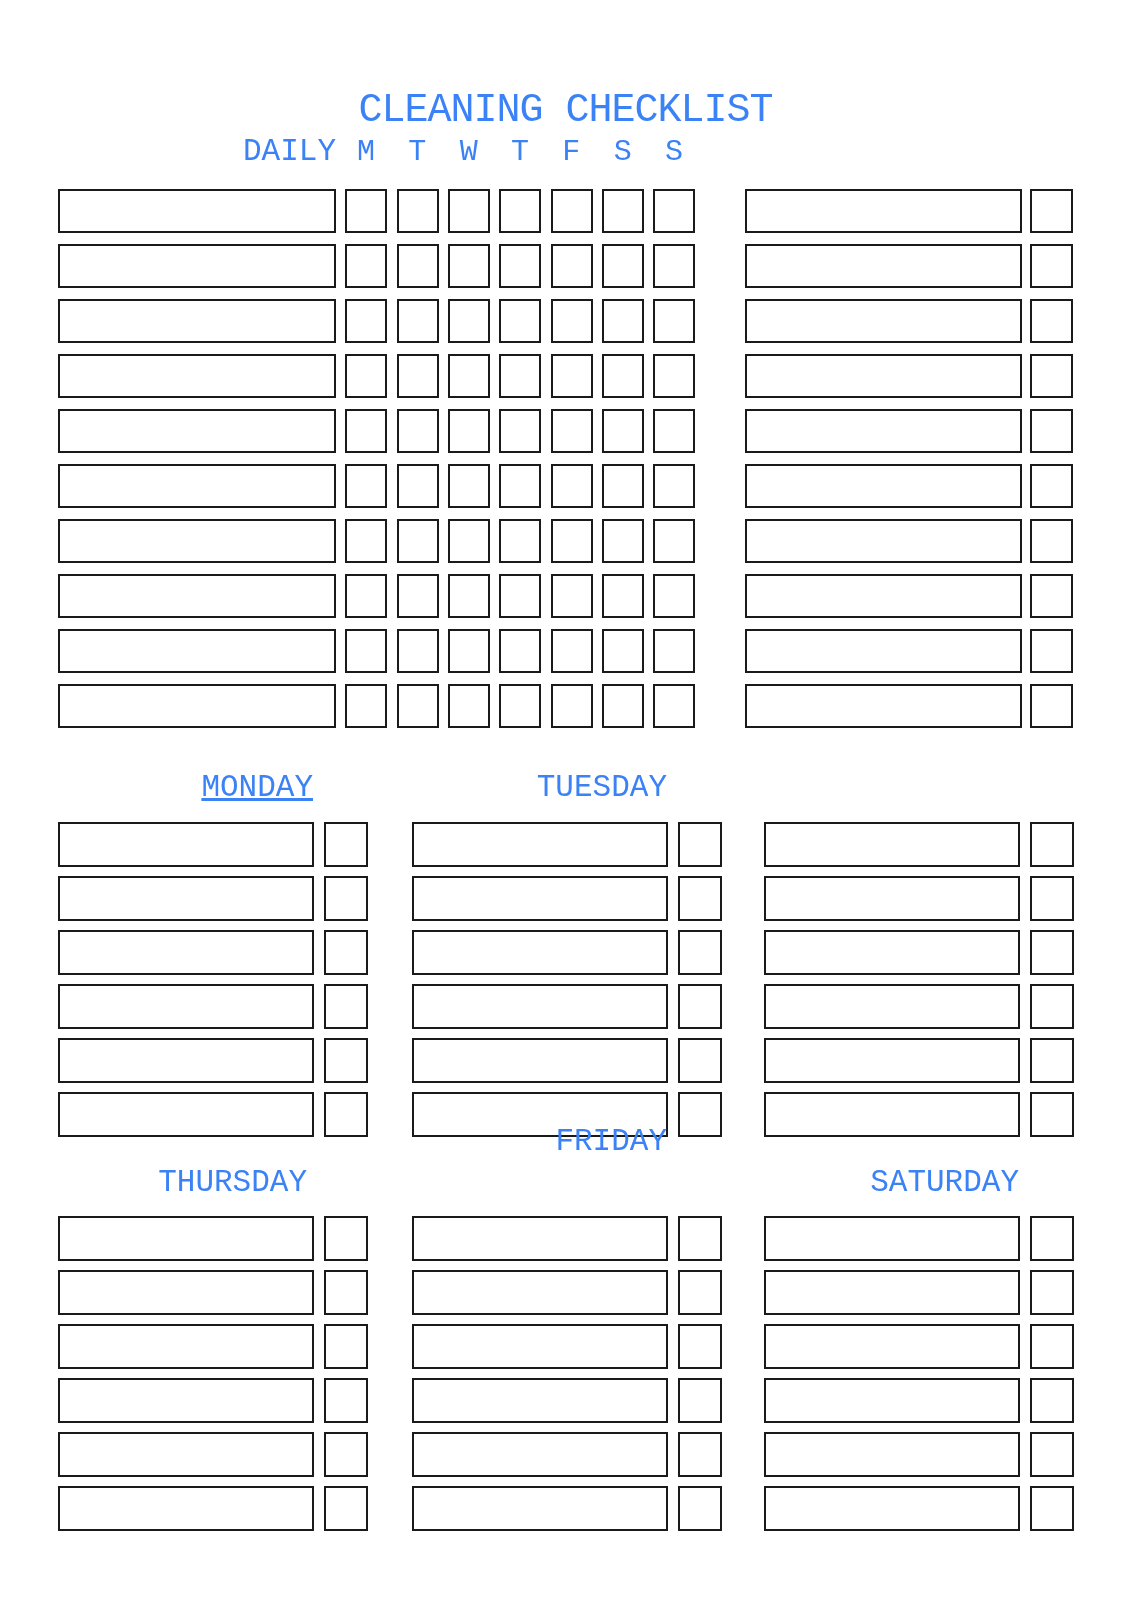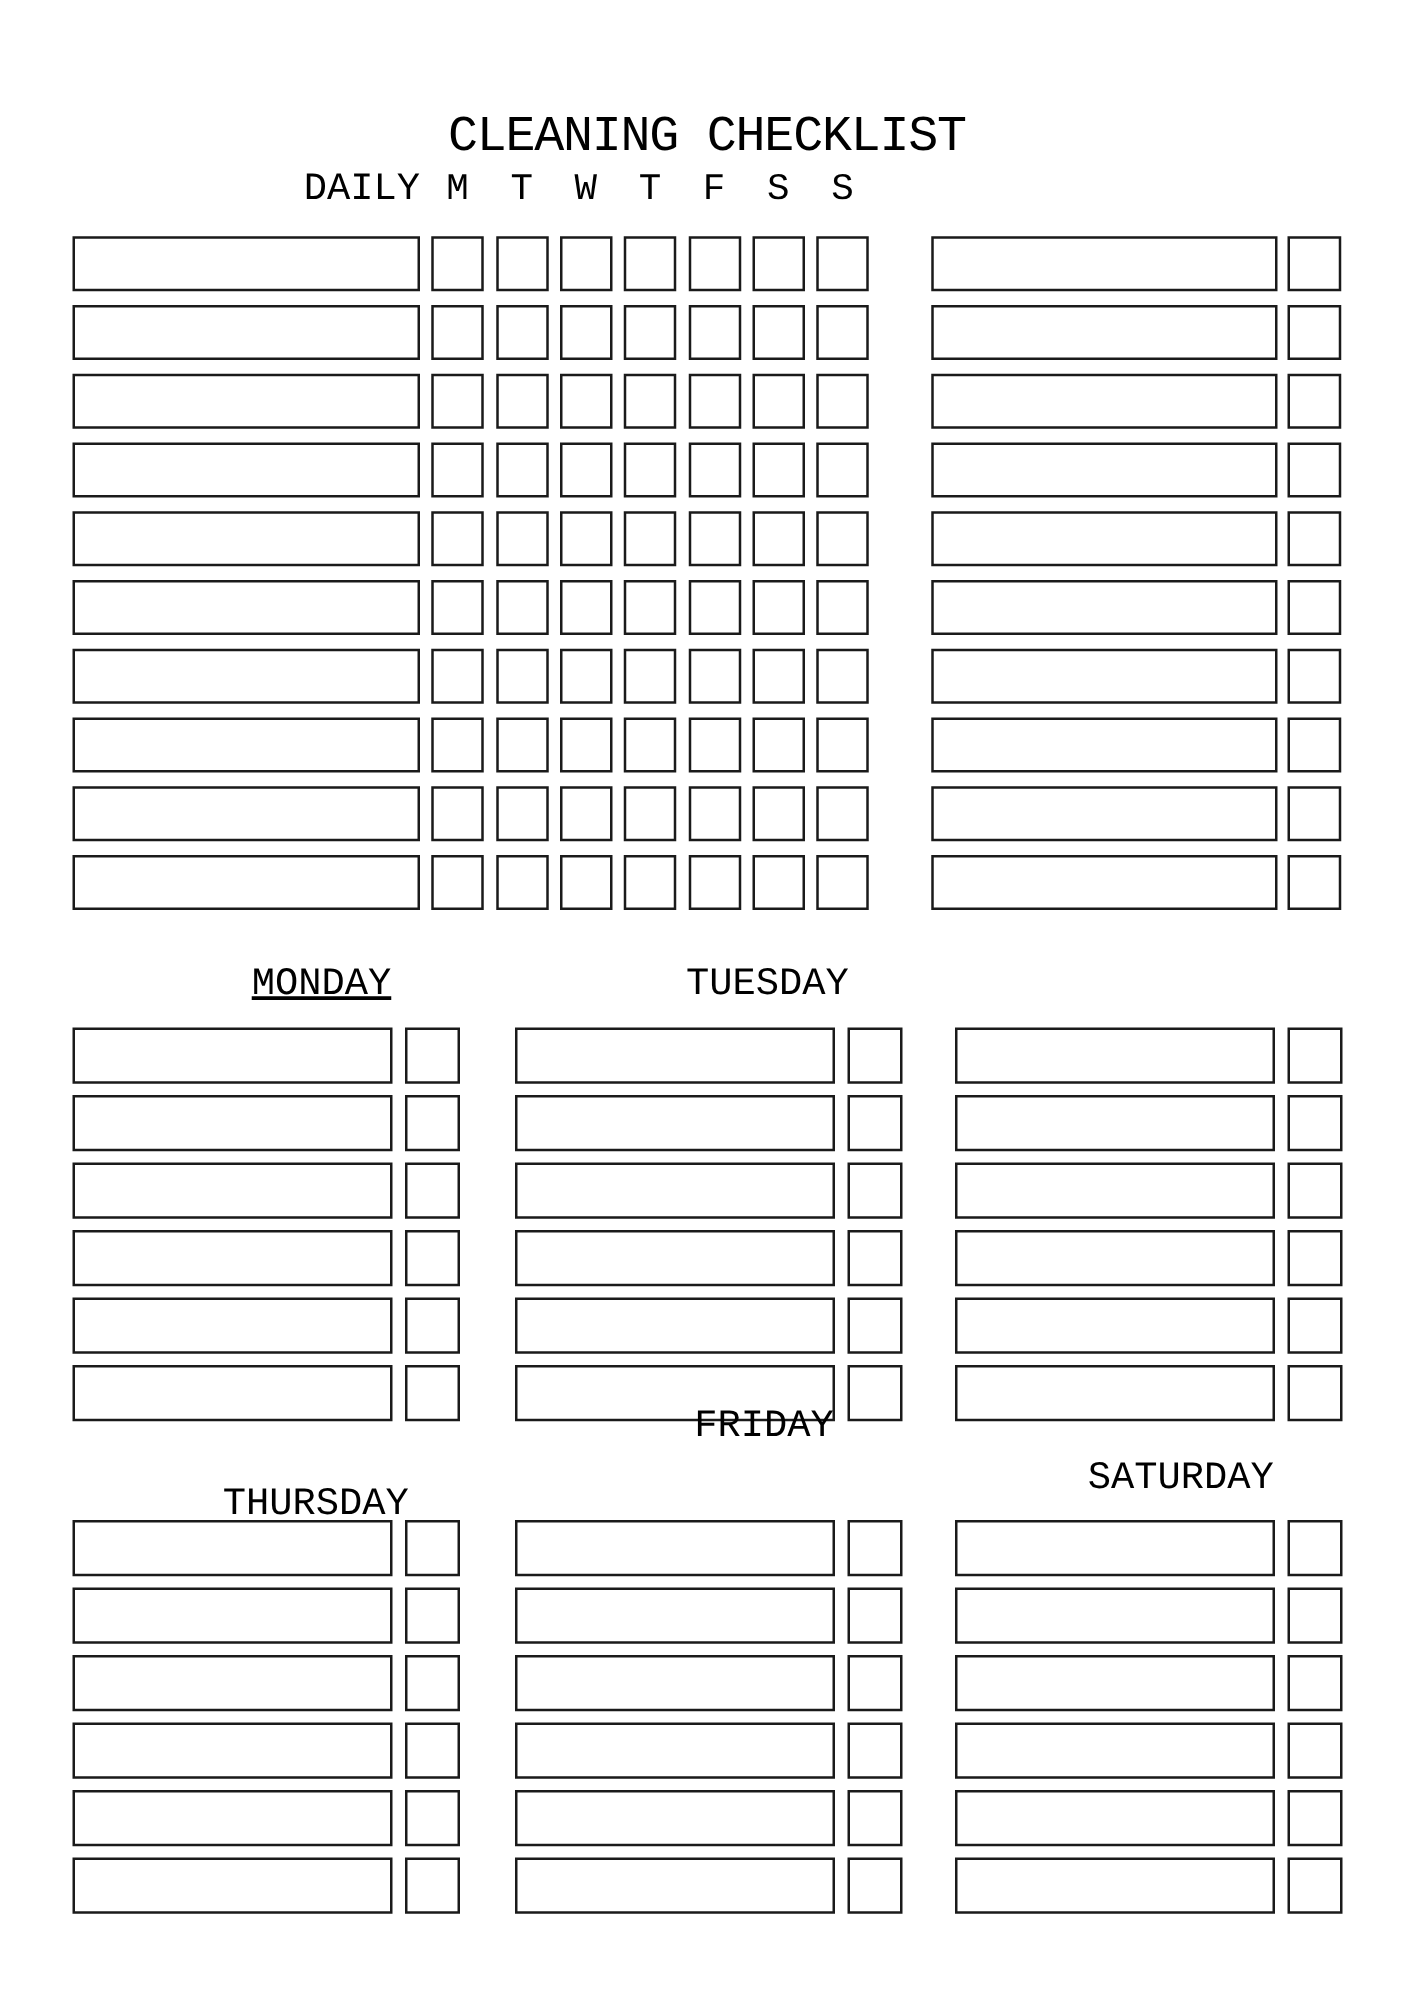--- a/index.html
+++ b/index.html
@@ -3,21 +3,21 @@
 <meta charset="utf-8">
 <style>
   html, body { margin: 0; padding: 0; background: #ffffff; }
   .page {
     position: relative;
     width: 1131px;
     height: 1600px;
     margin: 0 auto;
     background: #ffffff;
     font-family: "Liberation Mono", "DejaVu Sans Mono", monospace;
-    color: #000000;
+    color: #3b82f6;
     overflow: hidden;
   }
   .abs { position: absolute; }
 
   
   .title {
     top: 62px; left: 0; width: 100%;
     text-align: center;
     font-size: 40px;
     line-height: 44px;
@@ -71,27 +71,27 @@
   .day-col .checkbox { width: 44px; flex: 0 0 auto; }
 
   
   #daily-label  { top: 136px; left: 58px;  width: 278px; }
   #day-letters  { top: 136px; left: 345px; }
   #weekly-label { top: 136px; left: 745px; width: 277px; }
   #daily-rows   { top: 189px; left: 58px; }
   #weekly-rows  { top: 189px; left: 745px; }
 
   #hdr-monday    { top: 772px;  left: 58px;  width: 255px; text-decoration: underline; }
-  #hdr-tuesday   { top: 772px;  left: 424px; width: 255px; }
+  #hdr-tuesday   { top: 772px;  left: 412px; width: 255px; }
   #hdr-wednesday { top: 772px;  left: 764px; width: 255px; }
   #col-monday    { top: 822px;  left: 58px; }
   #col-tuesday   { top: 822px;  left: 412px; }
   #col-wednesday { top: 822px;  left: 764px; }
 
-  #hdr-thursday  { top: 1167px; left: 72px;  width: 255px; margin-top: 21px; }
+  #hdr-thursday  { top: 1167px; left: 52px;  width: 255px; }
   #hdr-friday    { top: 1126px; left: 412px; width: 255px; }
   #hdr-saturday  { top: 1167px; left: 764px; width: 255px; }
   #col-thursday  { top: 1216px; left: 58px; }
   #col-friday    { top: 1216px; left: 412px; }
   #col-saturday  { top: 1216px; left: 764px; }
 </style>
 </head>
 <body>
 
 <div class="page">

